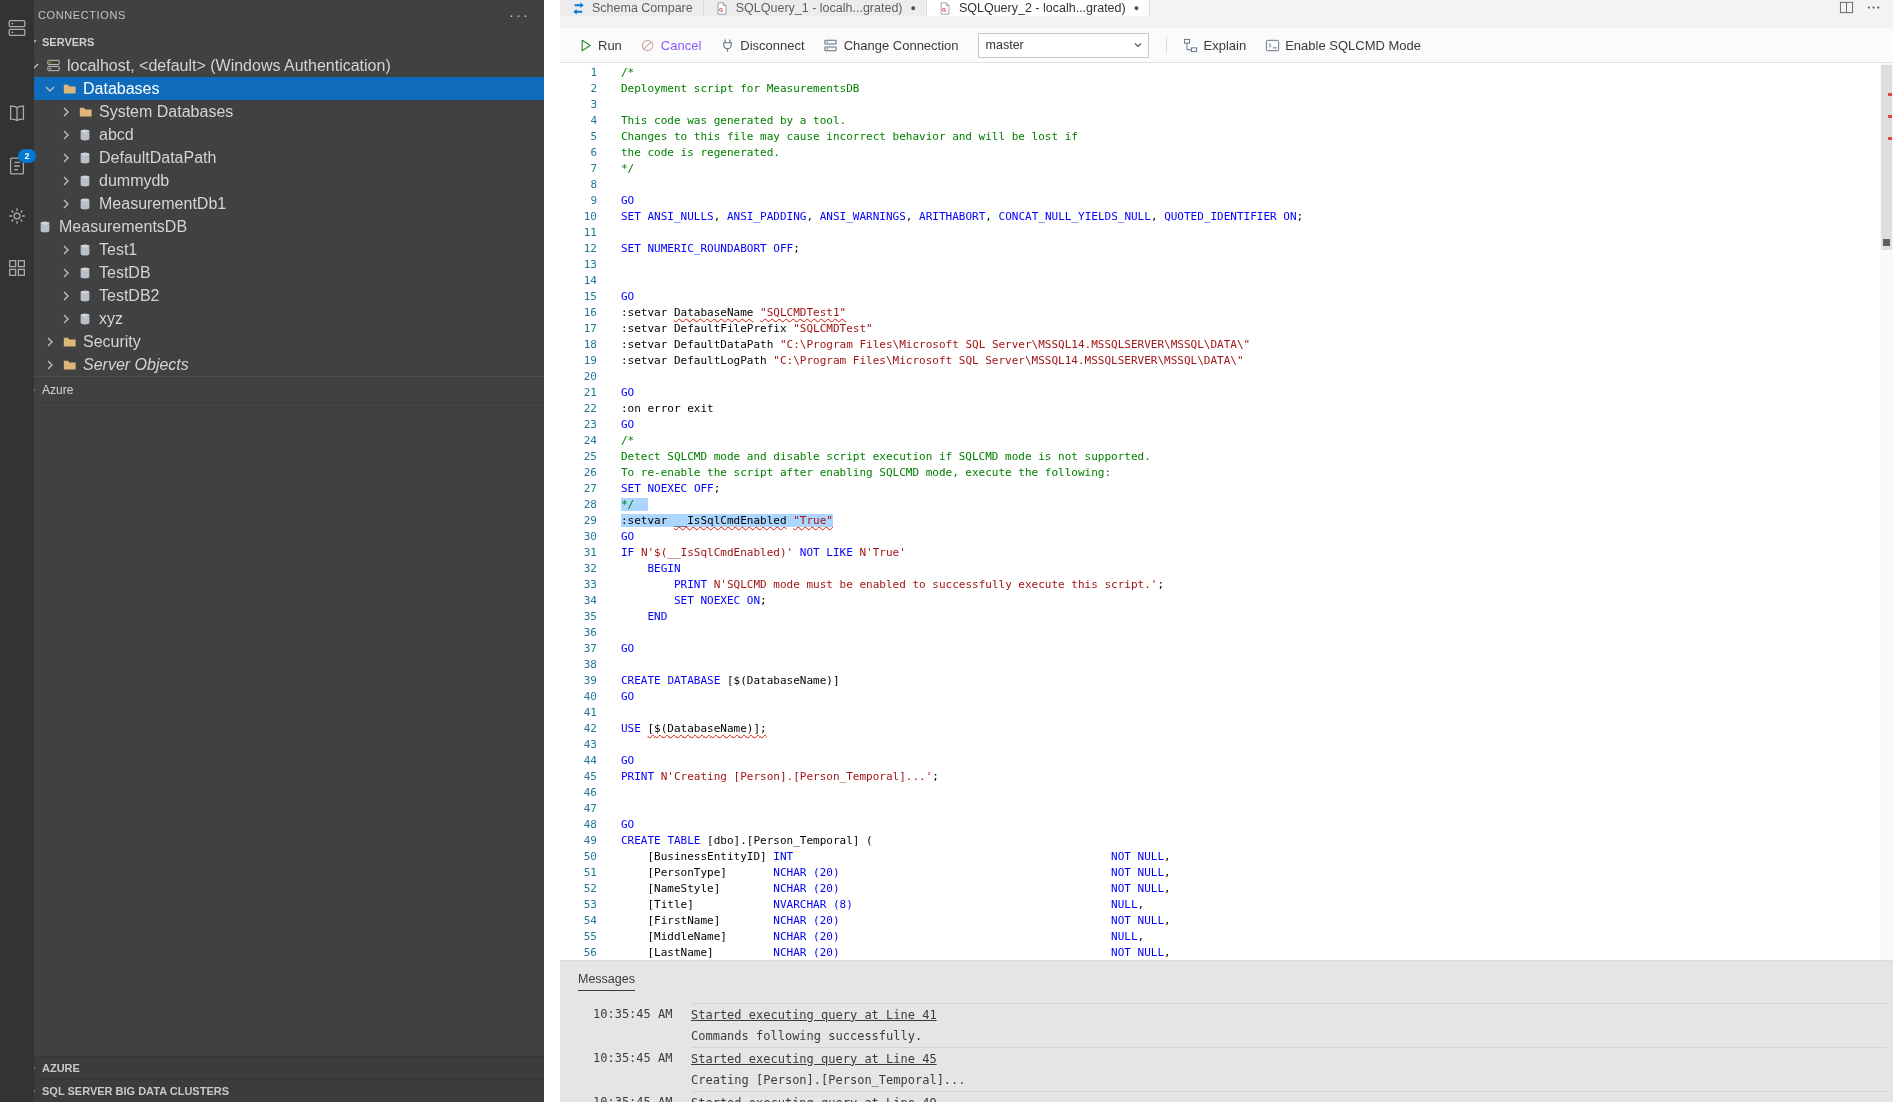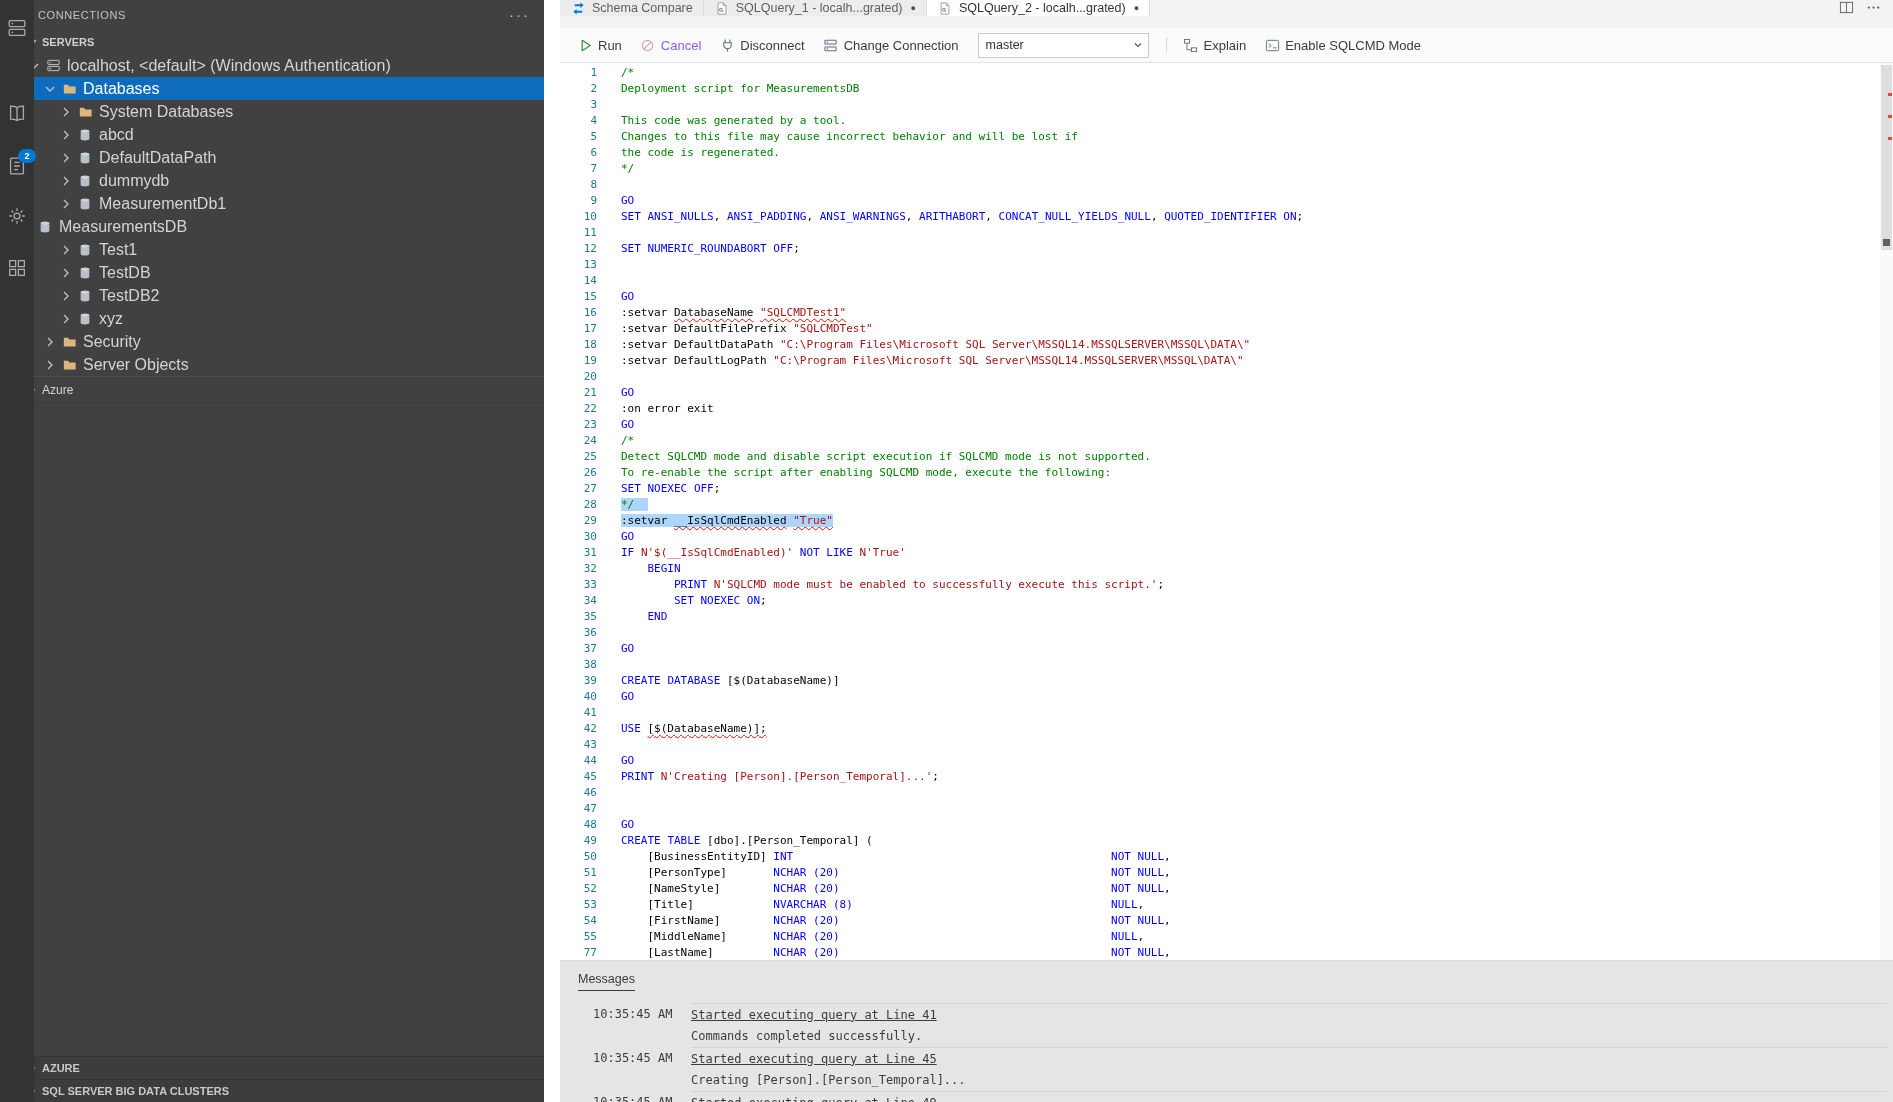--- a/index.html
+++ b/index.html
@@ -318,21 +318,21 @@
             <path d="M6 4l4 4-4 4" fill="none" stroke="currentColor" stroke-width="1.4"></path>
           </svg>
         </span>
         <span class="ticon2">
           <svg width="15" height="14" viewBox="0 0 16 16">
             <path d="M1.5 3h4.8l1.5 2h7.2v8H1.5z" fill="#dcb67a"></path>
           </svg>
         </span>
         <span class="tlabel">Security</span>
       </div>
-      <div class="trow" style="padding-left: 24px;">
+      <div class="trow" style="padding-left: 24px; font-style: italic;">
         <span class="chev">
           <svg width="16" height="16" viewBox="0 0 16 16">
             <path d="M6 4l4 4-4 4" fill="none" stroke="currentColor" stroke-width="1.4"></path>
           </svg>
         </span>
         <span class="ticon2">
           <svg width="15" height="14" viewBox="0 0 16 16">
             <path d="M1.5 3h4.8l1.5 2h7.2v8H1.5z" fill="#dcb67a"></path>
           </svg>
         </span>
@@ -540,21 +540,21 @@
         <div class="eline"><span class="ln">46</span><span class="lc"></span></div>
         <div class="eline"><span class="ln">47</span><span class="lc"></span></div>
         <div class="eline"><span class="ln">48</span><span class="lc"><span class="k">GO</span></span></div>
         <div class="eline"><span class="ln">49</span><span class="lc"><span class="k">CREATE</span><span class="t"> </span><span class="k">TABLE</span><span class="t"> [dbo].[Person_Temporal] (</span></span></div>
         <div class="eline"><span class="ln">50</span><span class="lc"><span class="t">    [BusinessEntityID] </span><span class="k">INT</span><span class="t">                                                </span><span class="k">NOT NULL</span><span class="t">,</span></span></div>
         <div class="eline"><span class="ln">51</span><span class="lc"><span class="t">    [PersonType]       </span><span class="k">NCHAR (20)</span><span class="t">                                         </span><span class="k">NOT NULL</span><span class="t">,</span></span></div>
         <div class="eline"><span class="ln">52</span><span class="lc"><span class="t">    [NameStyle]        </span><span class="k">NCHAR (20)</span><span class="t">                                         </span><span class="k">NOT NULL</span><span class="t">,</span></span></div>
         <div class="eline"><span class="ln">53</span><span class="lc"><span class="t">    [Title]            </span><span class="k">NVARCHAR (8)</span><span class="t">                                       </span><span class="k">NULL</span><span class="t">,</span></span></div>
         <div class="eline"><span class="ln">54</span><span class="lc"><span class="t">    [FirstName]        </span><span class="k">NCHAR (20)</span><span class="t">                                         </span><span class="k">NOT NULL</span><span class="t">,</span></span></div>
         <div class="eline"><span class="ln">55</span><span class="lc"><span class="t">    [MiddleName]       </span><span class="k">NCHAR (20)</span><span class="t">                                         </span><span class="k">NULL</span><span class="t">,</span></span></div>
-        <div class="eline"><span class="ln">77</span><span class="lc"><span class="t">    [LastName]         </span><span class="k">NCHAR (20)</span><span class="t">                                         </span><span class="k">NOT NULL</span><span class="t">,</span></span></div>
+        <div class="eline"><span class="ln">56</span><span class="lc"><span class="t">    [LastName]         </span><span class="k">NCHAR (20)</span><span class="t">                                         </span><span class="k">NOT NULL</span><span class="t">,</span></span></div>
       </div>
     <div class="esb">
       <div class="esb-thumb"></div>
       <div class="esb-mark" style="top:30px"></div>
       <div class="esb-mark" style="top:52px"></div>
       <div class="esb-mark" style="top:74px"></div>
       <div class="esb-pos"></div>
     </div>
   </div>
 
@@ -565,21 +565,21 @@
     <div class="msgs" id="msgsEl">
         <div class="mrow">
           <span class="mtime">10:35:45 AM</span>
           <span class="mtext sep">
             <span class="mlink">Started executing query at Line 41</span>
           </span>
         </div>
         <div class="mrow">
           <span class="mtime"></span>
           <span class="mtext">
-            <span>Commands completed successfully.</span>
+            <span>Commands following successfully.</span>
           </span>
         </div>
         <div class="mrow">
           <span class="mtime">10:35:45 AM</span>
           <span class="mtext sep">
             <span class="mlink">Started executing query at Line 45</span>
           </span>
         </div>
         <div class="mrow">
           <span class="mtime"></span>

